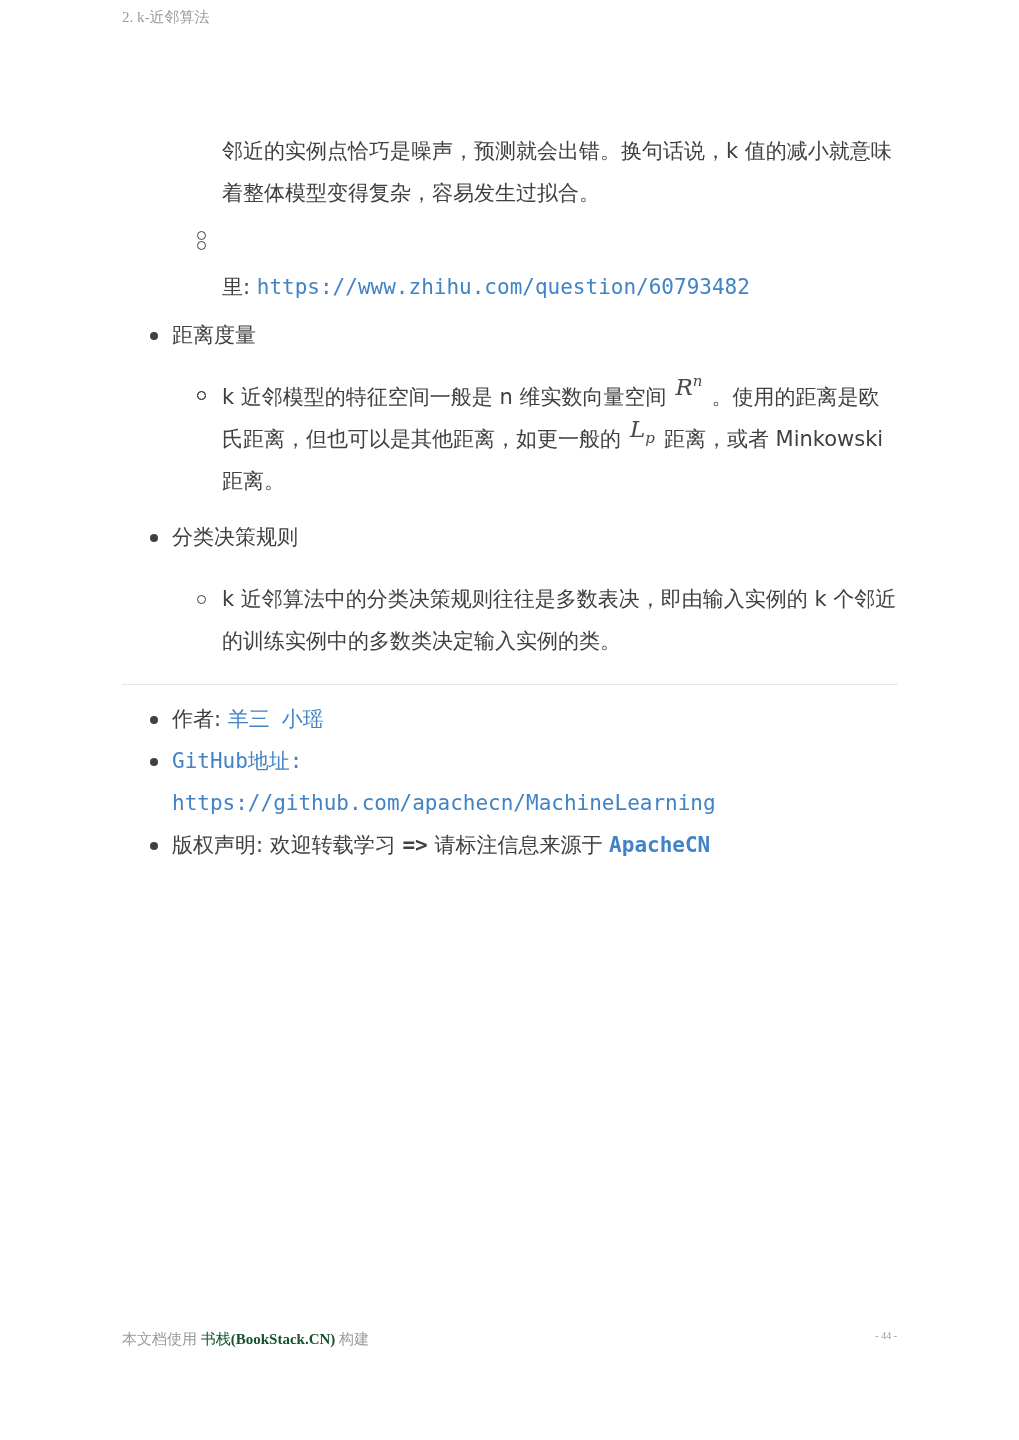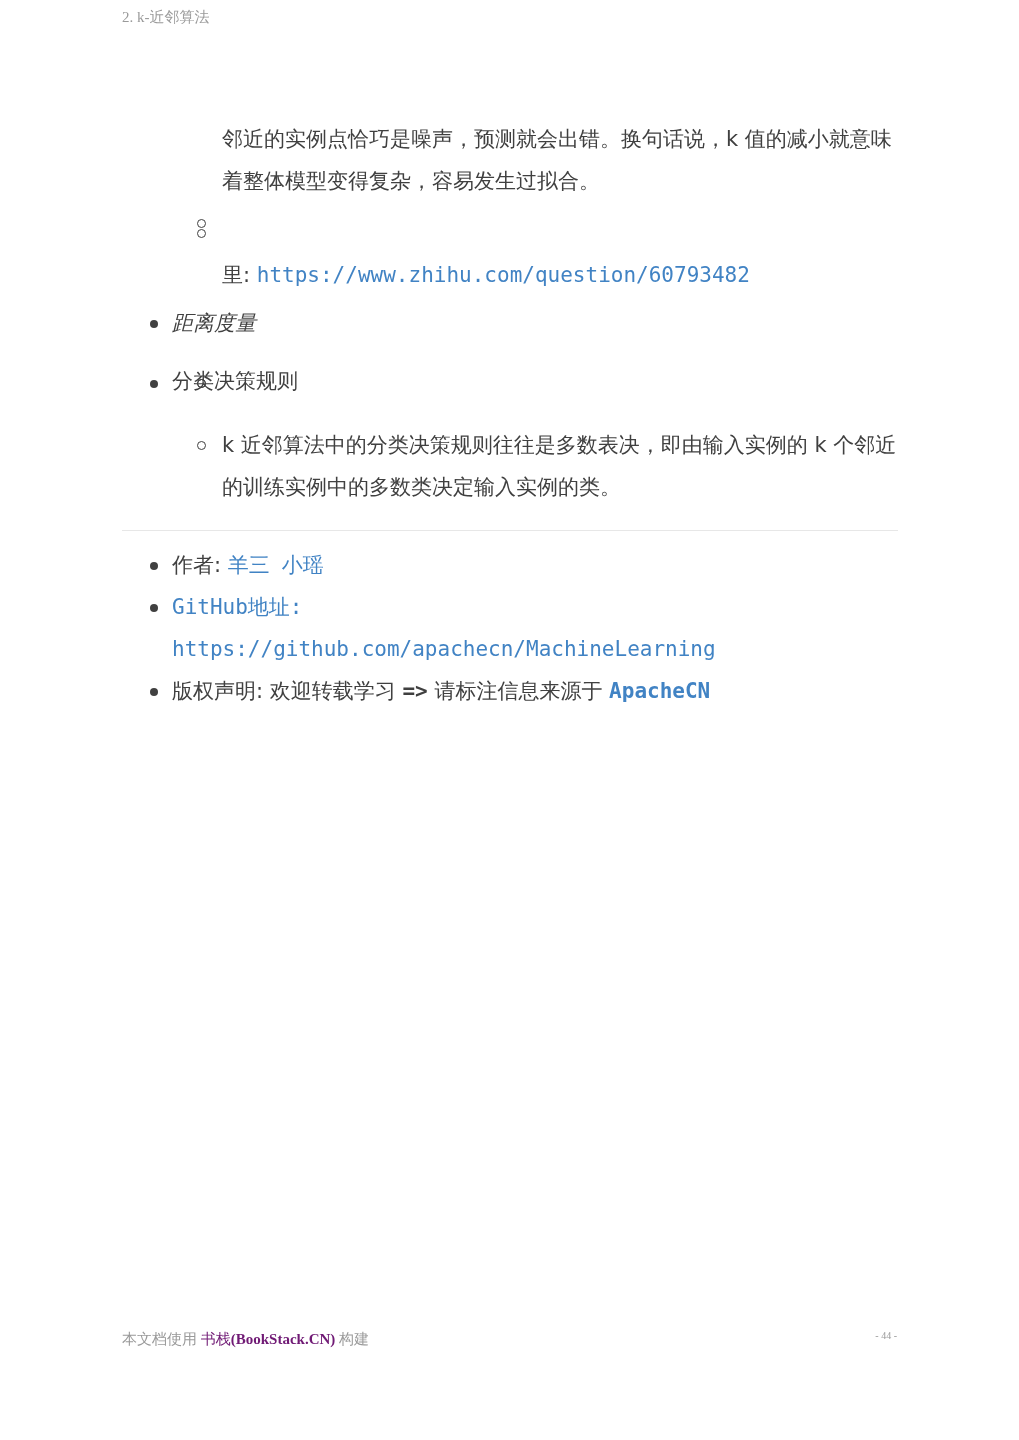--- a/index.html
+++ b/index.html
@@ -7,52 +7,52 @@
     position:relative; width:1019px; height:1440px; background:#ffffff;
     font-family:"DejaVu Sans", sans-serif; color:#404040; overflow:hidden;
   }
   
   .running-header {
     position:absolute; top:8px; left:122px;
     font-family:"Liberation Serif", serif; font-size:15px; color:#9a9a9a;
   }
   
   .content {
-    position:absolute; top:118px; left:122px; width:776px;
+    position:absolute; top:130px; left:122px; width:776px;
     font-size:21px; line-height:42px;
   }
   .content p { margin:0; }
   .li { position:relative; }
   .li.sub { padding-left:100px; }
   .li.top { padding-left:50px; }
   .marker { position:absolute; border-radius:50%; box-sizing:border-box; }
   .li.sub > .marker { left:75px; top:17px; width:9px; height:9px; border:1.6px solid #404040; background:transparent; }
   .li.top > .marker { left:28px; top:18px; width:8px; height:8px; background:#404040; }
   .mono { font-family:"DejaVu Sans Mono", monospace; }
   .bold { font-weight:bold; }
   a.link { color:#4183c4; text-decoration:none; cursor:pointer; }
   .math {
     font-family:"DejaVu Serif", serif; font-style:italic; color:#4a4a4a;
     font-size:23px; line-height:1; display:inline-block;
     vertical-align:9px; margin:0 9px;
   }
   .math sup, .math sub { font-size:15px; font-style:italic; }
   hr.divider { border:none; border-top:1px solid #e7e7e7; margin:22px 0 13px 0; }
-  .m-t6  { margin-top:6px;font-style:italic; }
+  .m-t6  { margin-top:6px; }
   .m-t10 { margin-top:10px; }
-  .m-t14 { margin-top:14px;font-family:Liberation Mono, monospace; }
+  .m-t14 { margin-top:14px; }
   .m-t18 { margin-top:18px; }
   .m-t20 { margin-top:20px; }
   .author-link + .author-link { margin-left:12px; }
   
   .footer-left {
     position:absolute; left:122px; top:1330px;
     font-family:"Liberation Serif", serif; font-size:15px; color:#9a9a9a;
   }
-  .footer-left a { color:#701a75; text-decoration:none; cursor:pointer; }
+  .footer-left a { color:#14532d; text-decoration:none; cursor:pointer; }
   .footer-left .builder-en { font-weight:bold; }
   .footer-right {
     position:absolute; right:122px; top:1330px;
     font-family:"Liberation Serif", serif; font-size:10px; color:#9a9a9a;
   }
 </style>
 </head>
 <body>
 
 <div class="page">
@@ -78,20 +78,21 @@
       <span class="marker"></span>
       <p>距离度量</p>
     </div>
 
     <div class="li sub m-t18">
       <span class="marker"></span>
     </div>
 
     <div class="li sub m-t10">
       <span class="marker"></span>
+      <p><span>k 近邻模型的特征空间一般是 n 维实数向量空间</span><span class="math"><span>R</span><sup>n</sup></span><span>。使用的距离是欧氏距离，但也可以是其他距离，如更一般的</span><span class="math"><span>L</span><sub>p</sub></span><span>距离，或者 Minkowski 距离。</span></p>
     </div>
 
     <div class="li top m-t14">
       <span class="marker"></span>
       <p>分类决策规则</p>
     </div>
 
     <div class="li sub m-t20">
       <span class="marker"></span>
       <p>k 近邻算法中的分类决策规则往往是多数表决，即由输入实例的 k 个邻近的训练实例中的多数类决定输入实例的类。</p>

